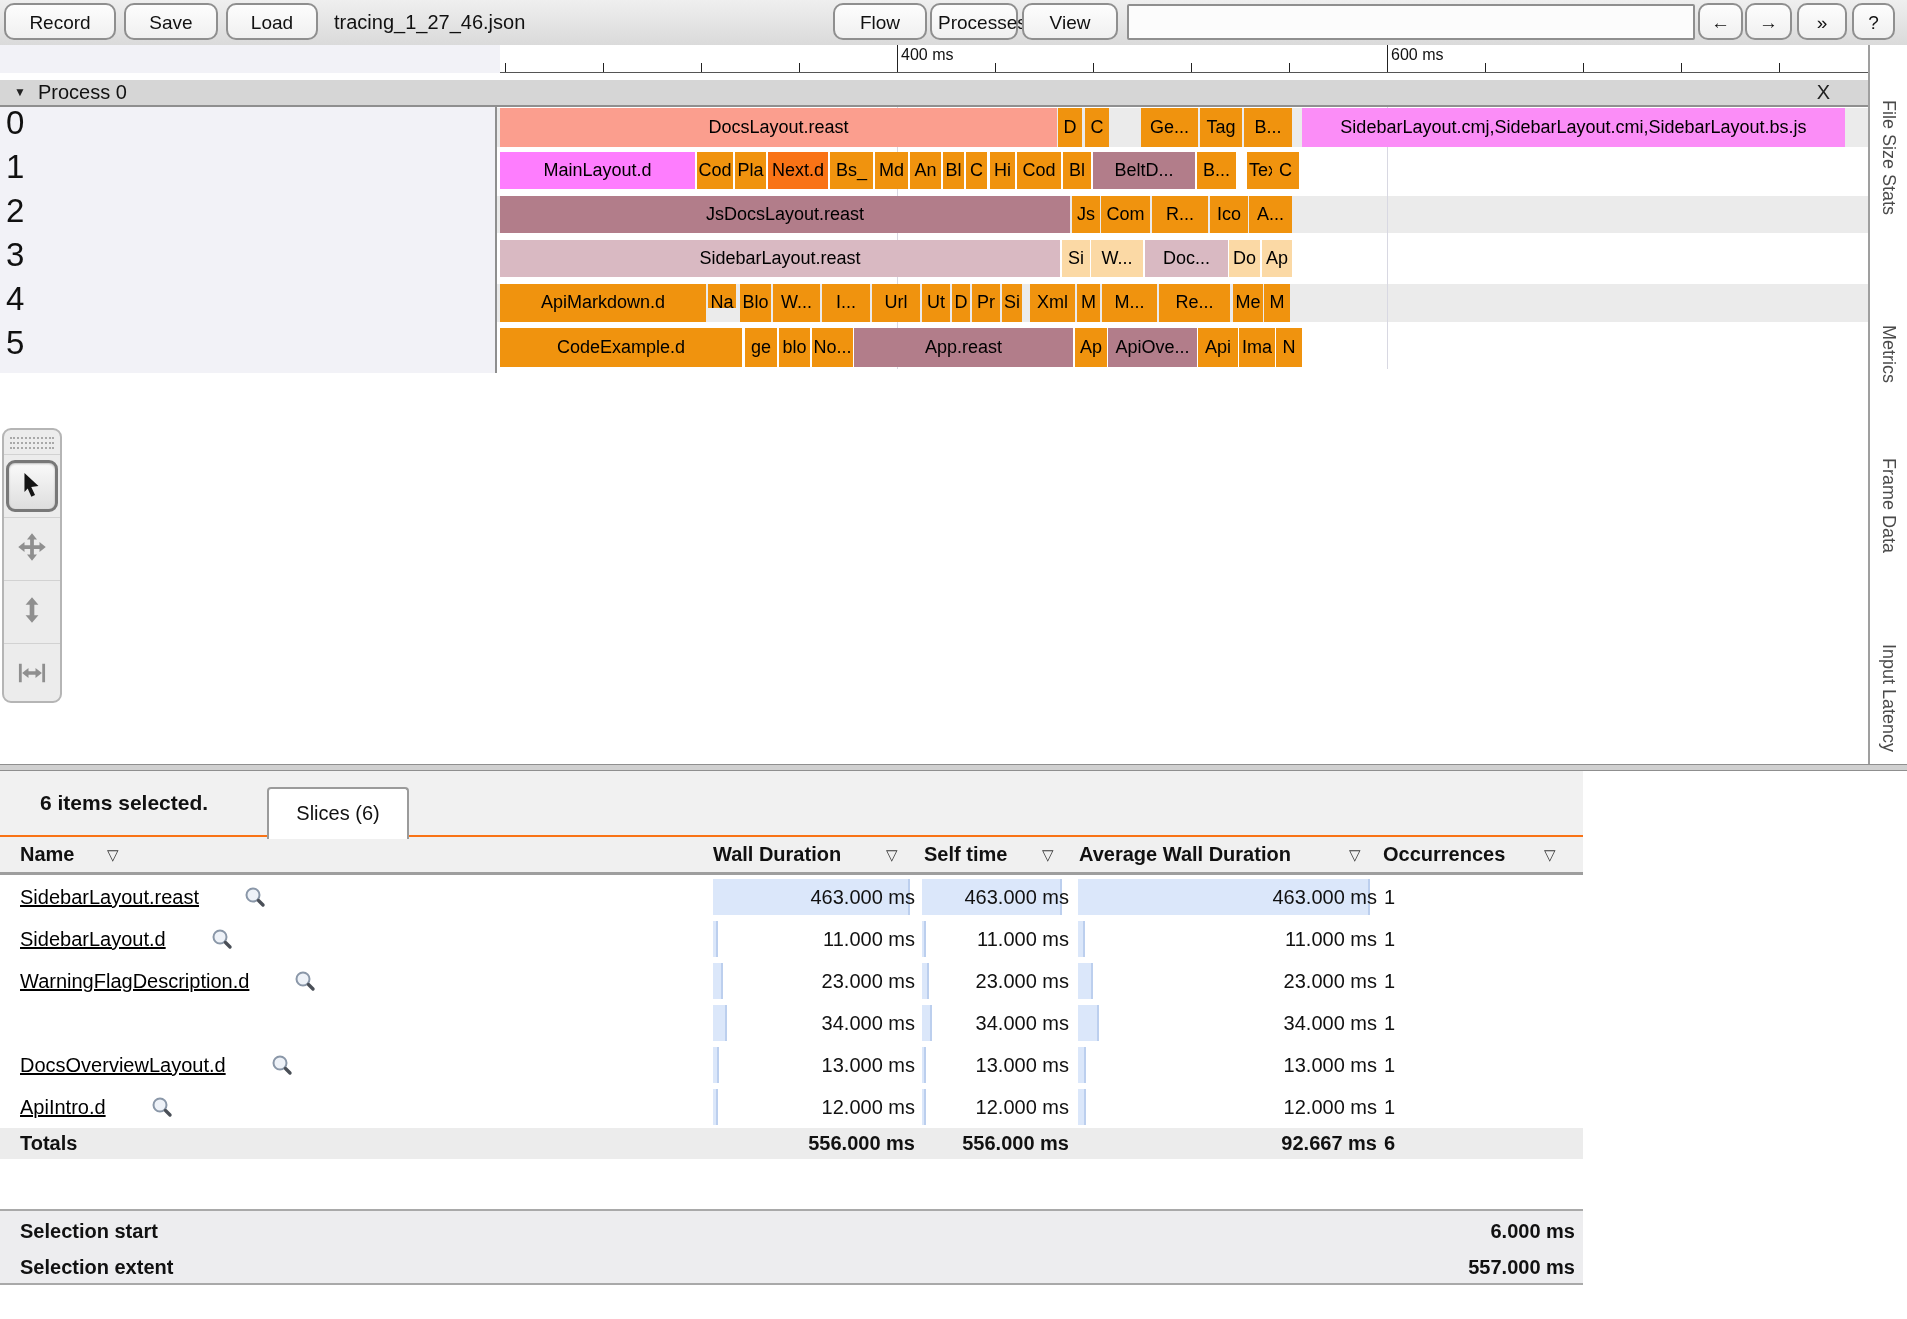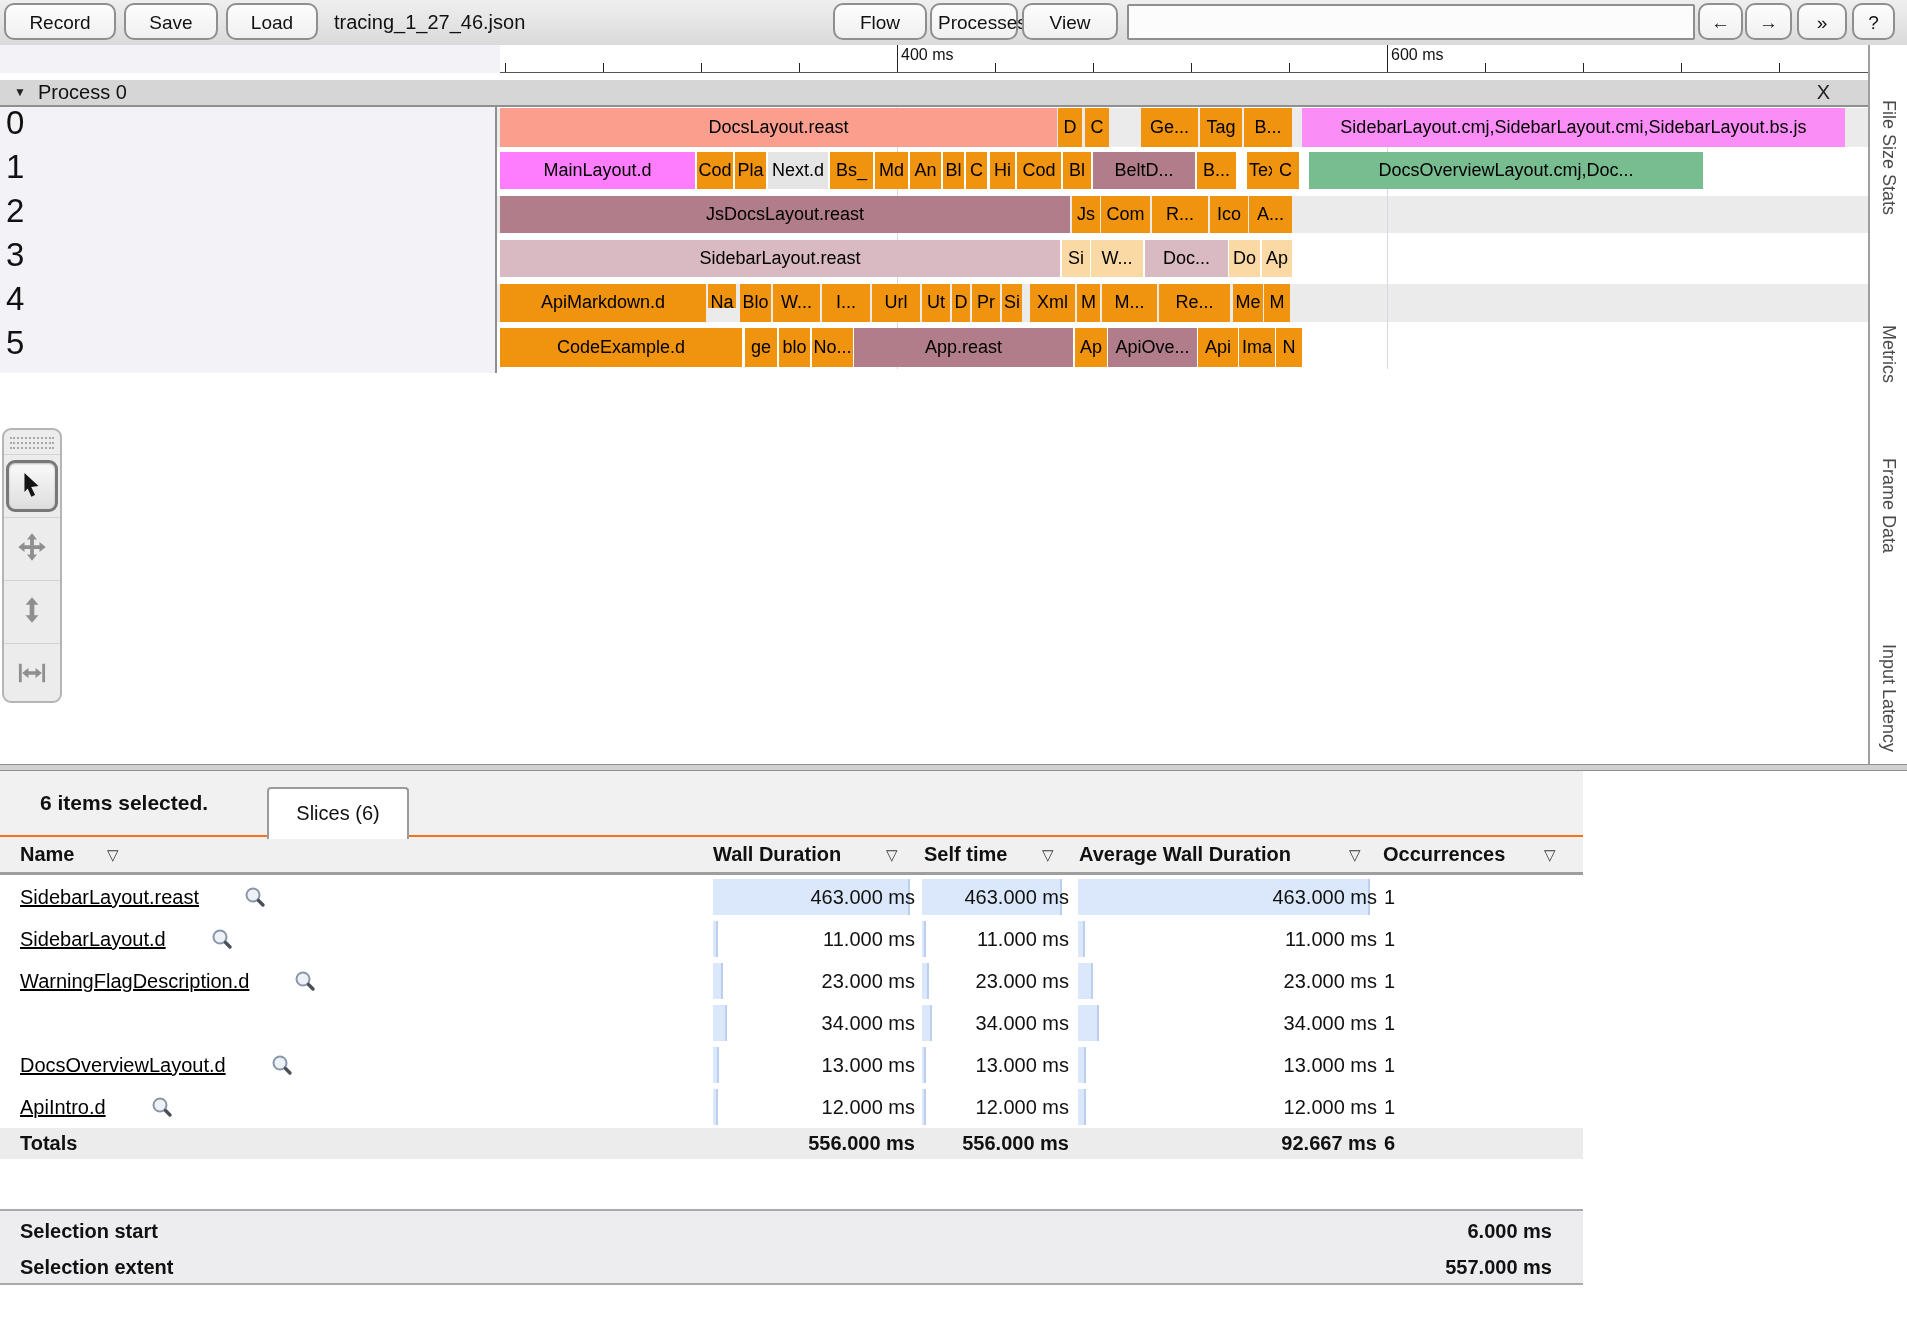--- a/index.html
+++ b/index.html
@@ -75,21 +75,21 @@
   .bar{position:absolute;top:3px;height:36px;background:#dbe7fa;border-right:2px solid #bccfee;box-sizing:border-box;}
   .num{position:absolute;top:0;height:42px;line-height:42px;font-size:20px;white-space:nowrap;z-index:1;}
   .n-wall{right:668px;} .n-self{right:514px;} .n-avg{right:206px;} .n-occ{left:1384px;}
   .totals{position:absolute;left:0;top:1128px;width:1583px;height:31px;background:#ececec;font-weight:bold;}
   .totals .num{height:31px;line-height:31px;}
   .t-label{position:absolute;left:20px;top:0;height:31px;line-height:31px;font-size:20px;}
   .selpanel{position:absolute;left:0;top:1209px;width:1583px;height:76px;background:#ededef;
             border-top:2px solid #a9a9a9;border-bottom:2px solid #a9a9a9;box-sizing:border-box;}
   .sel-row{position:absolute;left:0;width:1583px;height:36px;font-weight:bold;font-size:20px;line-height:36px;}
   .sel-label{position:absolute;left:20px;}
-  .sel-value{position:absolute;right:31px;}
+  .sel-value{position:absolute;right:8px;}
 </style>
 </head>
 <body>
 
 <div id="app">
 
   <div class="toolbar">
     <button class="tb-btn" style="left:4px;width:112px;">Record</button>
     <button class="tb-btn" style="left:124px;width:94px;">Save</button>
     <button class="tb-btn" style="left:226px;width:92px;">Load</button>
@@ -148,34 +148,33 @@
       <div class="slice" style="left: 3px; top: 1px; width: 557px; height: 39px; line-height: 38px; background: rgb(251, 158, 142);">DocsLayout.reast</div>
       <div class="slice" style="left: 561px; top: 1px; width: 24px; height: 39px; line-height: 38px; background: rgb(240, 147, 14);">D</div>
       <div class="slice" style="left: 588px; top: 1px; width: 24px; height: 39px; line-height: 38px; background: rgb(240, 147, 14);">C</div>
       <div class="slice" style="left: 644px; top: 1px; width: 57px; height: 39px; line-height: 38px; background: rgb(240, 147, 14);">Ge...</div>
       <div class="slice" style="left: 703px; top: 1px; width: 42px; height: 39px; line-height: 38px; background: rgb(240, 147, 14);">Tag</div>
       <div class="slice" style="left: 747px; top: 1px; width: 48px; height: 39px; line-height: 38px; background: rgb(240, 147, 14);">B...</div>
       <div class="slice" style="left: 805px; top: 1px; width: 543px; height: 39px; line-height: 38px; background: rgb(251, 141, 247);">SidebarLayout.cmj,SidebarLayout.cmi,SidebarLayout.bs.js</div>
       <div class="slice" style="left: 3px; top: 45px; width: 195px; height: 37px; line-height: 36px; background: rgb(254, 125, 254);">MainLayout.d</div>
       <div class="slice" style="left: 200px; top: 45px; width: 36px; height: 37px; line-height: 36px; background: rgb(240, 147, 14);">Cod</div>
       <div class="slice" style="left: 238px; top: 45px; width: 31px; height: 37px; line-height: 36px; background: rgb(240, 147, 14);">Pla</div>
-      <div class="slice" style="left: 271px; top: 45px; width: 60px; height: 37px; line-height: 36px; background: #e5e5e5;">Next.d</div>
+      <div class="slice" style="left: 271px; top: 45px; width: 60px; height: 37px; line-height: 36px; background: #f97316;">Next.d</div>
       <div class="slice" style="left: 333px; top: 45px; width: 43px; height: 37px; line-height: 36px; background: rgb(240, 147, 14);">Bs_</div>
       <div class="slice" style="left: 378px; top: 45px; width: 33px; height: 37px; line-height: 36px; background: rgb(240, 147, 14);">Md</div>
       <div class="slice" style="left: 413px; top: 45px; width: 31px; height: 37px; line-height: 36px; background: rgb(240, 147, 14);">An</div>
       <div class="slice" style="left: 446px; top: 45px; width: 21px; height: 37px; line-height: 36px; background: rgb(240, 147, 14);">Bl</div>
       <div class="slice" style="left: 469px; top: 45px; width: 21px; height: 37px; line-height: 36px; background: rgb(240, 147, 14);">C</div>
       <div class="slice" style="left: 493px; top: 45px; width: 25px; height: 37px; line-height: 36px; background: rgb(240, 147, 14);">Hi</div>
       <div class="slice" style="left: 520px; top: 45px; width: 44px; height: 37px; line-height: 36px; background: rgb(240, 147, 14);">Cod</div>
       <div class="slice" style="left: 566px; top: 45px; width: 28px; height: 37px; line-height: 36px; background: rgb(240, 147, 14);">Bl</div>
       <div class="slice" style="left: 596px; top: 45px; width: 102px; height: 37px; line-height: 36px; background: rgb(178, 125, 138);">BeltD...</div>
       <div class="slice" style="left: 700px; top: 45px; width: 39px; height: 37px; line-height: 36px; background: rgb(240, 147, 14);">B...</div>
       <div class="slice" style="left: 741px; top: 45px; width: 32px; height: 37px; line-height: 36px; background: rgb(240, 147, 14); margin-left: 9px;">Tex</div>
       <div class="slice" style="left: 775px; top: 45px; width: 27px; height: 37px; line-height: 36px; background: rgb(240, 147, 14);">C</div>
-      <div class="slice" style="left: 812px; top: 45px; width: 394px; height: 37px; line-height: 36px; background: rgb(119, 189, 144);">DocsOverviewLayout.cmj,Doc...</div>
       <div class="slice" style="left: 3px; top: 89px; width: 570px; height: 37px; line-height: 36px; background: rgb(178, 125, 138);">JsDocsLayout.reast</div>
       <div class="slice" style="left: 575px; top: 89px; width: 28px; height: 37px; line-height: 36px; background: rgb(240, 147, 14);">Js</div>
       <div class="slice" style="left: 604px; top: 89px; width: 49px; height: 37px; line-height: 36px; background: rgb(240, 147, 14);">Com</div>
       <div class="slice" style="left: 655px; top: 89px; width: 56px; height: 37px; line-height: 36px; background: rgb(240, 147, 14);">R...</div>
       <div class="slice" style="left: 713px; top: 89px; width: 38px; height: 37px; line-height: 36px; background: rgb(240, 147, 14);">Ico</div>
       <div class="slice" style="left: 752px; top: 89px; width: 43px; height: 37px; line-height: 36px; background: rgb(240, 147, 14);">A...</div>
       <div class="slice" style="left: 3px; top: 133px; width: 560px; height: 37px; line-height: 36px; background: rgb(217, 185, 194);">SidebarLayout.reast</div>
       <div class="slice" style="left: 565px; top: 133px; width: 28px; height: 37px; line-height: 36px; background: rgb(251, 217, 165);">Si</div>
       <div class="slice" style="left: 594px; top: 133px; width: 52px; height: 37px; line-height: 36px; background: rgb(251, 217, 165);">W...</div>
       <div class="slice" style="left: 648px; top: 133px; width: 83px; height: 37px; line-height: 36px; background: rgb(217, 185, 194);">Doc...</div>

